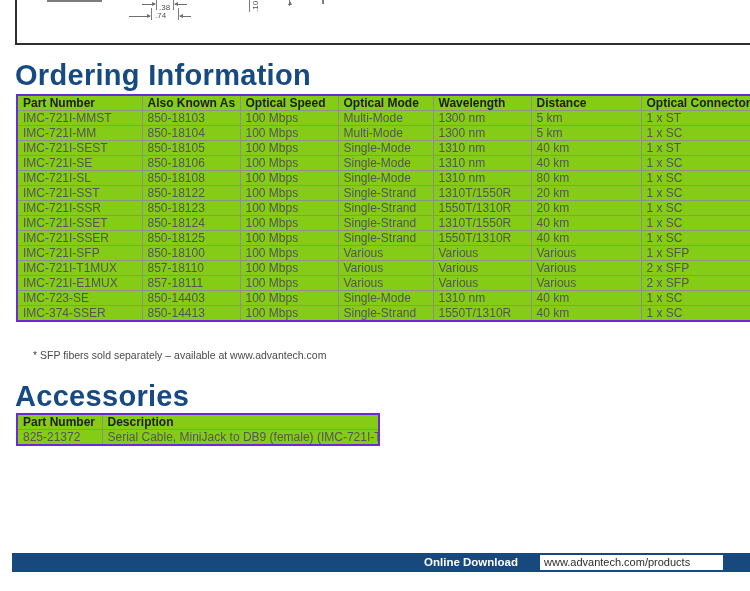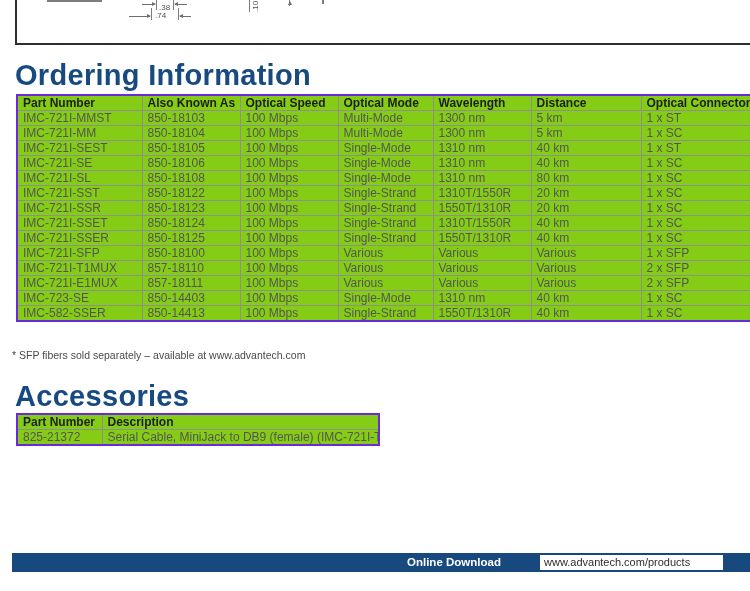--- a/index.html
+++ b/index.html
@@ -36,27 +36,27 @@
   #ordering-table { left:4px; top:94px; width:743px; }
   #ordering-table th:nth-child(1){width:125px} #ordering-table th:nth-child(2){width:98px}
   #ordering-table th:nth-child(3){width:98px}  #ordering-table th:nth-child(4){width:95px}
   #ordering-table th:nth-child(5){width:98px}  #ordering-table th:nth-child(6){width:110px}
   #ordering-table th:nth-child(7){width:130px}
   #accessories-table { left:4px; top:413px; width:362px; }
   #accessories-table th:nth-child(1){width:85px}
   #accessories-table th:nth-child(2){width:277px}
 
   
-  .footnote { position:absolute; left:0; top:349px; font-size:10.5px; color:#4a4a4a; }
+  .footnote { position:absolute; left:21px; top:349px; font-size:10.5px; color:#4a4a4a; }
 
   
   .footer-bar { position:absolute; left:0; top:553px; width:750px; height:19px;
                 background:#17497e; }
   .footer-label { position:absolute; left:395px; width:128px; top:0; height:37px;
-                  line-height:19px; text-align:left; color:#ffffff; font-weight:bold;
+                  line-height:19px; text-align:center; color:#ffffff; font-weight:bold;
                   font-size:11.5px; }
   .footer-urlbox { position:absolute; left:528px; top:2px; width:183px; height:15px;
                    background:#ffffff; line-height:15px; font-size:11px; color:#2d2d2d;
                    padding-left:4px; white-space:nowrap; overflow:hidden; }
 </style>
 </head>
 <body>
 
 <div class="page">
 
@@ -212,21 +212,21 @@
         <tr>
           <td>IMC-723-SE</td>
           <td>850-14403</td>
           <td>100 Mbps</td>
           <td>Single-Mode</td>
           <td>1310 nm</td>
           <td>40 km</td>
           <td>1 x SC</td>
         </tr>
         <tr>
-          <td>IMC-582-SSER</td>
+          <td>IMC-374-SSER</td>
           <td>850-14413</td>
           <td>100 Mbps</td>
           <td>Single-Strand</td>
           <td>1550T/1310R</td>
           <td>40 km</td>
           <td>1 x SC</td>
         </tr>
       </tbody>
     </table>
 

